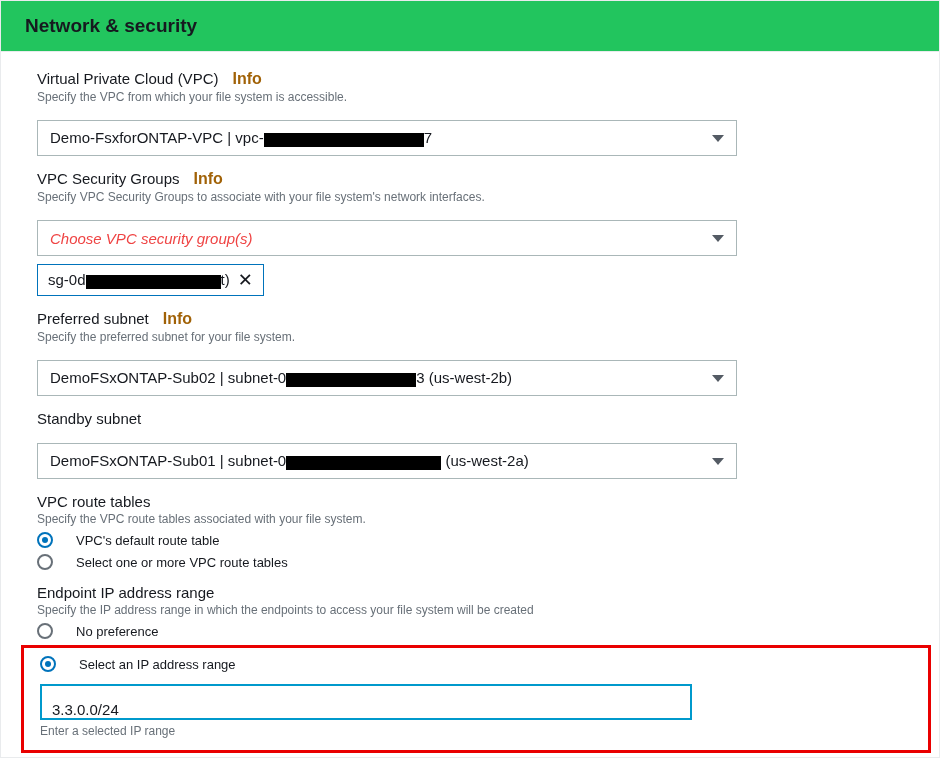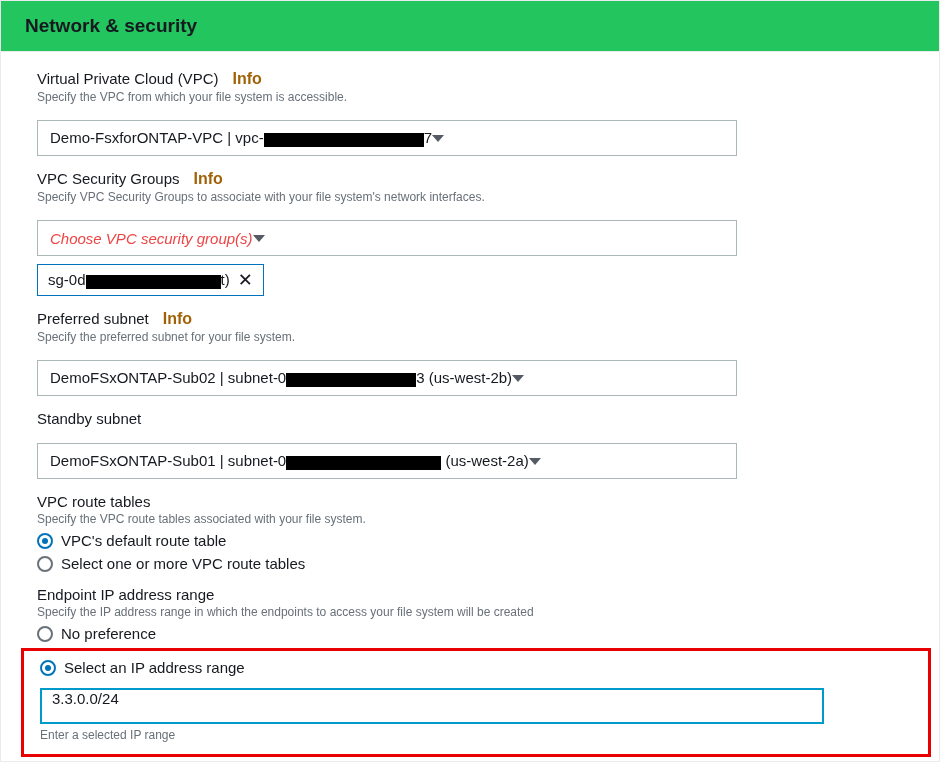--- a/index.html
+++ b/index.html
@@ -7,40 +7,40 @@
   .panel { width: 940px; border: 1px solid #e9ebed; }
   .panel-header { padding: 14px 24px; font-size: 19px; font-weight: 700; border-bottom: 1px solid #e9ebed; background: #22c55e; }
   .panel-body { padding: 18px 24px 10px 36px; }
   .field { margin-bottom: 14px; }
   .label-row { display: flex; align-items: baseline; gap: 14px; }
   .label { font-size: 15px; color: #16191f; }
   .info-link { color: #a16207; font-size: 16px; font-weight: 700; cursor: pointer; }
   .hint { font-size: 12px; color: #687078; margin-top: 2px; margin-bottom: 6px; }
   .select {
     width: 700px; height: 36px; border: 1px solid #aab7b8;
-    display: flex; align-items: center; 
+    display: flex; align-items: center; justify-content: space-between;
     padding: 0 12px; cursor: pointer; background: #fff; font-size: 15px; margin-top: 16px;
   }
   .select .placeholder { color: #ef4444; font-style: italic; }
   .caret { width: 0; height: 0; border-left: 6px solid transparent; border-right: 6px solid transparent; border-top: 7px solid #545b64; }
   .redact { display: inline-block; background:#000; height: 14px; vertical-align: middle; }
   .redact.w1{width:160px;} .redact.w2{width:135px;} .redact.w3{width:130px;} .redact.w4{width:155px;}
   .tag {
     display: inline-flex; align-items: center; gap: 8px;
     border: 1px solid #0073bb; padding: 6px 10px; font-size: 15px; margin-top: 8px; background:#fff;
   }
   .tag .xbtn { cursor: pointer; font-size: 18px; line-height: 1; }
-  .radio-row { display: flex; align-items: center; gap: 8px; margin: 6px 0; font-size: 15px;}
+  .radio-row { display: flex; align-items: center; gap: 23px; margin: 6px 0; font-size: 13px;}
   .radio { width:16px; height:16px; border-radius:50%; border:2px solid #687078; position:relative; flex:0 0 16px;}
   .radio.checked { border-color:#0073bb; }
   .radio.checked::after{ content:""; position:absolute; inset:3px; border-radius:50%; background:#0073bb;}
   .highlight-box { border: 3px solid #e90000; margin: 0 -16px -6px -16px; padding: 2px 16px 12px 16px;}
   .ip-input {
-    width: 784px; height: 36px; border: 2px solid #0099cc;
-    padding: 0 10px; font-size: 15px; display:flex; align-items:flex-start; margin-top:12px;
+    width: 652px; height: 36px; border: 2px solid #0099cc;
+    padding: 0 10px; font-size: 15px; display:flex; align-items:flex-end; margin-top:12px;
   }
   .sub-hint { font-size: 12px; color: #687078; margin-top: 4px; }
 </style>
 </head>
 <body>
 
 <div class="panel">
   <div class="panel-header">Network &amp; security</div>
   <div class="panel-body">
 

